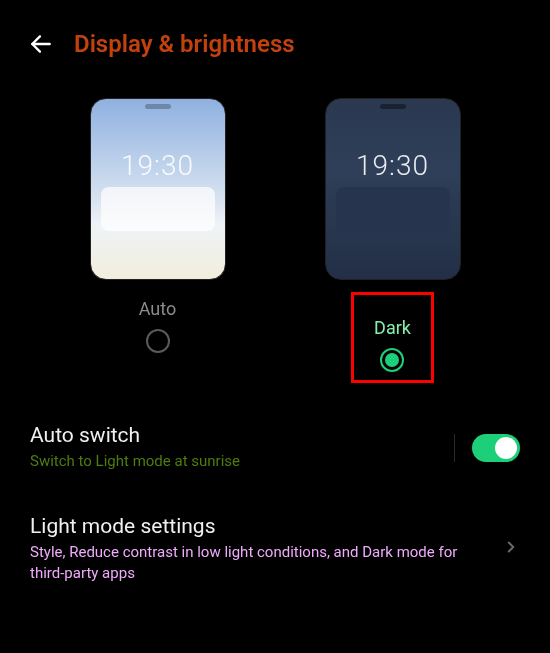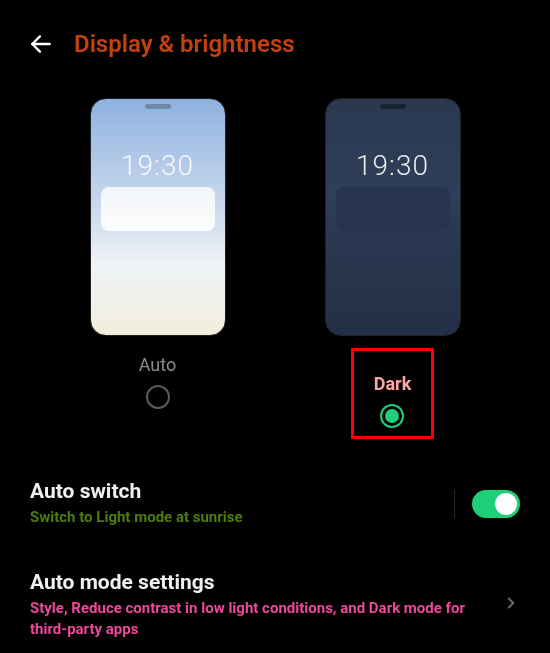--- a/index.html
+++ b/index.html
@@ -34,21 +34,21 @@
       margin-top: 20px;
     }
     .theme-option {
       display: flex;
       flex-direction: column;
       align-items: center;
       width: 145px;
     }
     .phone {
       width: 136px;
-      height: 238px;
+      height: 182px;
       border-radius: 16px;
       position: relative;
       overflow: hidden;
       border: 1px solid #222;
     }
     .phone.light {
       background: linear-gradient(180deg, #8fb1e0 0%, #d6e2f0 55%, #eff3f6 70%, #f2eedd 100%);
     }
     .phone.dark {
       background: linear-gradient(180deg, #2a3950 0%, #2f3f59 40%, #2b3a52 55%, #222f47 100%);
@@ -85,21 +85,21 @@
       background: linear-gradient(180deg, #f2f5f9 0%, #fbfcfd 100%);
     }
     .phone.dark .phone-card {
       background: #26354d;
     }
     .theme-label {
       margin-top: 18px;
       font-size: 18px;
     }
     .theme-label.muted { color: #8b8b8b; }
-    .theme-label.bright { color: #fca5a5; font-weight: 700; }
+    .theme-label.bright { color: #86efac; font-weight: 400; }
     .radio {
       margin-top: 10px;
       width: 24px;
       height: 24px;
       border-radius: 50%;
       position: relative;
     }
     .radio.unchecked {
       border: 2px solid #5a5a5a;
     }
@@ -122,34 +122,33 @@
       margin-top: 12px;
       display: flex;
       flex-direction: column;
       align-items: center;
     }
     .settings-item {
       padding: 22px 30px 20px 30px;
       display: flex;
       align-items: center;
       justify-content: space-between;
-      font-weight: bold;
     }
     .item-text { flex: 1; padding-right: 20px; }
     .item-title {
       font-size: 21px;
       color: #f0f0f0;
       margin-bottom: 4px;
     }
     .item-sub {
       font-size: 15px;
       line-height: 1.4;
     }
     .item-sub.green { color: #4d7c0f; }
-    .item-sub.gray { color: #ec4899; }
+    .item-sub.gray { color: #f0abfc; }
     .toggle {
       width: 48px;
       height: 28px;
       border-radius: 14px;
       background: #1ecf79;
       position: relative;
       flex-shrink: 0;
     }
     .toggle::after {
       content: "";
@@ -215,21 +214,21 @@
   <div class="item-text">
     <div class="item-title">Auto switch</div>
     <div class="item-sub green">Switch to Light mode at sunrise</div>
   </div>
   <span class="divider-bar"></span>
   <div class="toggle"></div>
 </div>
 
 <div class="settings-item">
   <div class="item-text">
-    <div class="item-title">Auto mode settings</div>
+    <div class="item-title">Light mode settings</div>
     <div class="item-sub gray">Style, Reduce contrast in low light conditions, and Dark mode for third-party apps</div>
   </div>
   <span class="chevron">
     <svg width="18" height="18" viewBox="0 0 24 24" fill="none" stroke="currentColor" stroke-width="2.5" stroke-linecap="round" stroke-linejoin="round">
         <polyline points="9 18 15 12 9 6"></polyline>
       </svg>
   </span>
 </div>
 
 </body></html>

